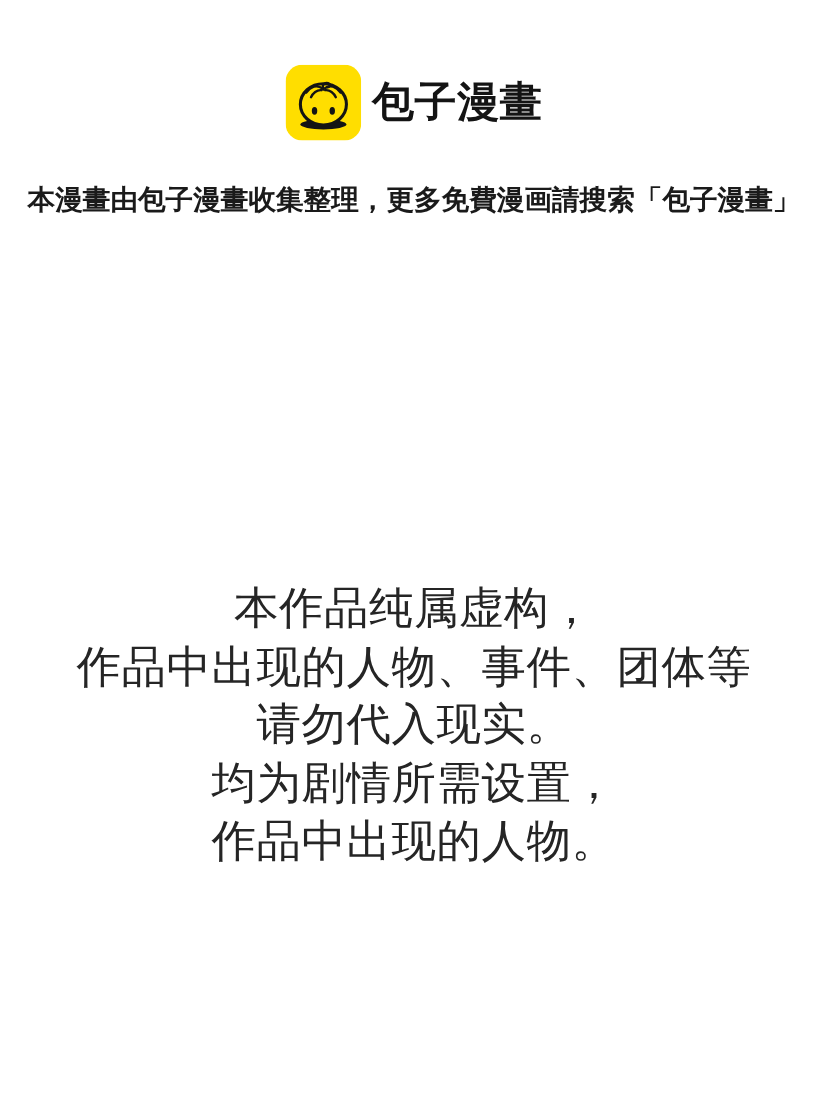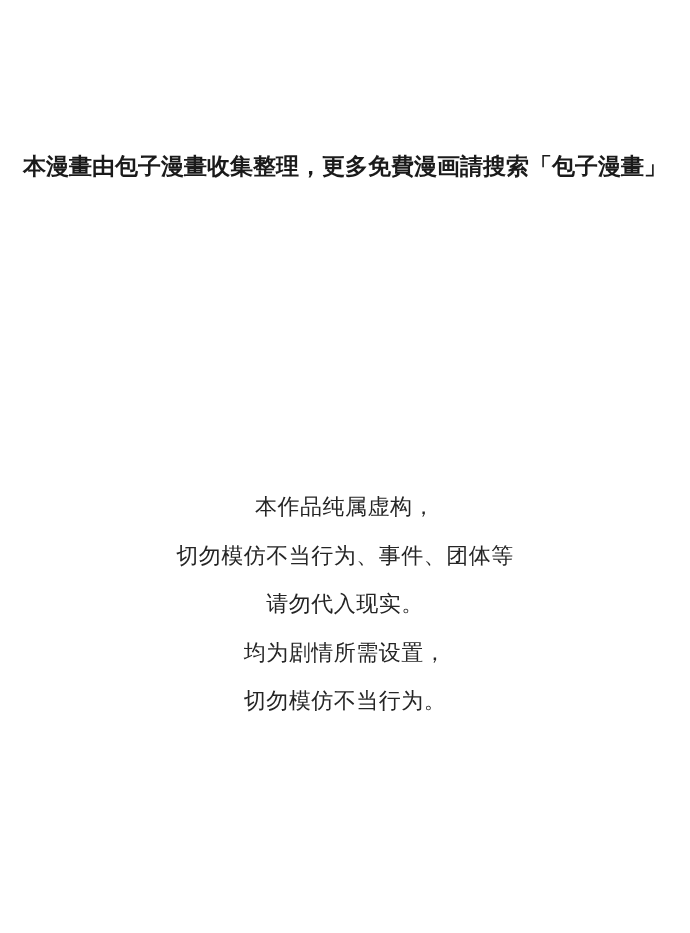--- a/index.html
+++ b/index.html
@@ -52,36 +52,55 @@
   }
   .disclaimer {
     position: absolute;
     top: 483px;
     left: 0;
     width: 100%;
     text-align: center;
     color: #252525;
   }
   .disclaimer .line {
-    font-size: 22px;
+    font-size: 37px;
     line-height: 48.5px;
     font-weight: 400;
     letter-spacing: 0.5px;
     white-space: nowrap;
   }
 </style>
 </head>
 <body>
 
 <div class="page">
 
+  <div class="brand-row">
+    <div class="logo-box">
+      <svg viewBox="0 0 64 64" xmlns="http://www.w3.org/2000/svg" aria-hidden="true">
+        <rect x="0" y="0" width="64" height="64" rx="14" fill="#FFDE00"></rect>
+        <ellipse cx="32" cy="50.5" rx="19.5" ry="4.2" fill="#141414"></ellipse>
+        <ellipse cx="32" cy="33.5" rx="19.5" ry="17.5" fill="#FFDE00" stroke="#141414" stroke-width="2.6"></ellipse>
+        <g fill="none" stroke="#141414" stroke-width="2" stroke-linecap="round">
+          <path d="M32 21 C 30.5 17.5, 32.5 14.5, 36 15.5 C 38.5 16.3, 37.5 19.5, 35 19"></path>
+          <path d="M31 20 C 26.5 16.5, 21 18.5, 17.5 23.5"></path>
+          <path d="M33 20 C 37.5 16.5, 43 18.5, 46.5 23.5"></path>
+          <path d="M30.5 21.5 C 26.5 21, 23 24, 21.5 27.5"></path>
+          <path d="M33.5 21.5 C 37.5 21, 41 24, 42.5 27.5"></path>
+        </g>
+        <ellipse cx="24.5" cy="39" rx="2.3" ry="3.3" fill="#141414"></ellipse>
+        <ellipse cx="39.5" cy="39" rx="2.3" ry="3.3" fill="#141414"></ellipse>
+      </svg>
+    </div>
+    <div class="brand-name">包子漫畫</div>
+  </div>
 
   <div class="notice">本漫畫由包子漫畫收集整理，更多免費漫画請搜索「包子漫畫」</div>
 
   <div class="disclaimer">
     <div class="line">本作品纯属虚构，</div>
-    <div class="line">切勿模仿不当行为、事件、团体等</div>
+    <div class="line">作品中出现的人物、事件、团体等</div>
     <div class="line">请勿代入现实。</div>
     <div class="line">均为剧情所需设置，</div>
-    <div class="line">切勿模仿不当行为。</div>
+    <div class="line">作品中出现的人物。</div>
   </div>
 
 </div>
 
 </body></html>

